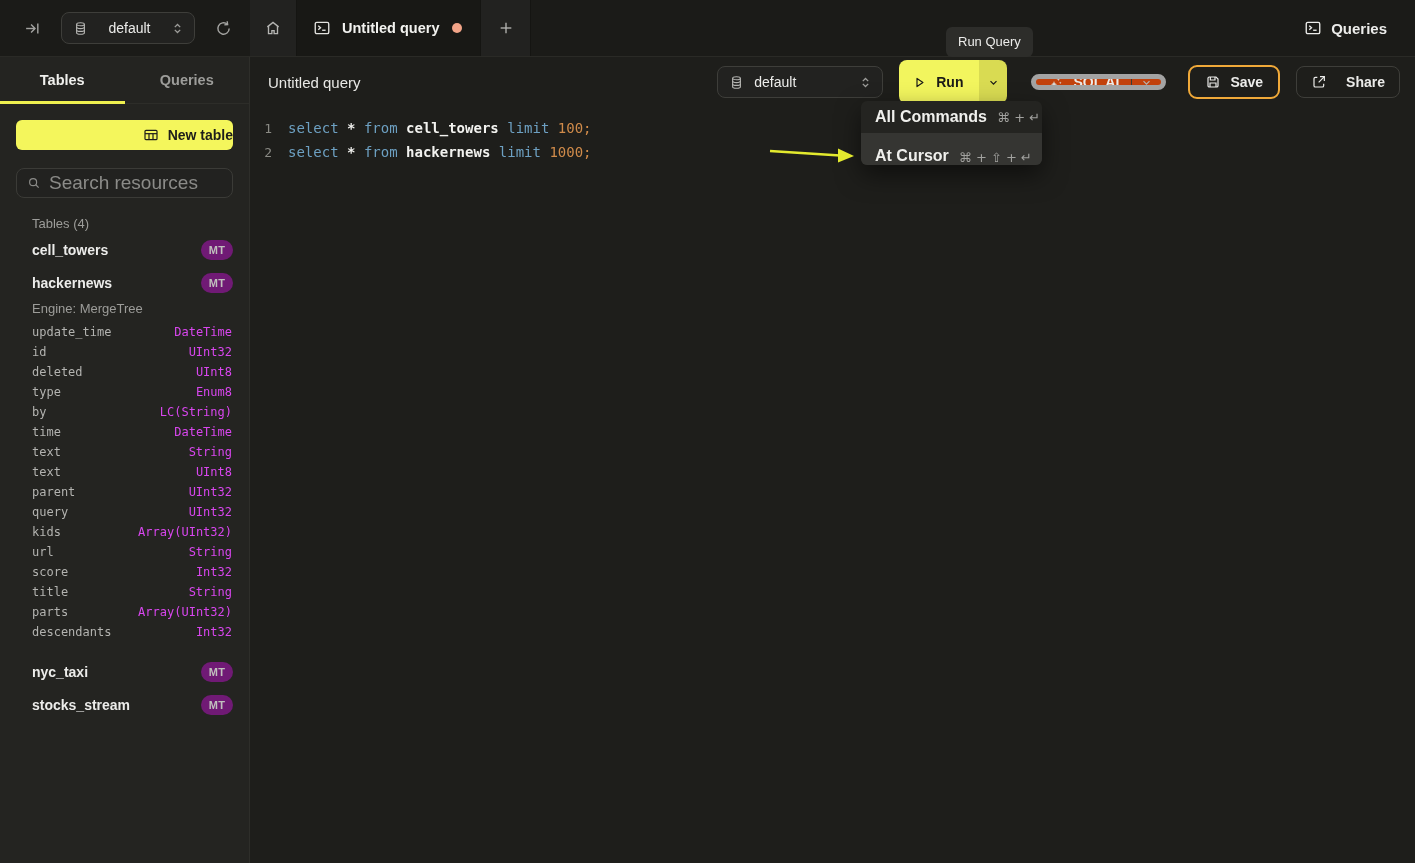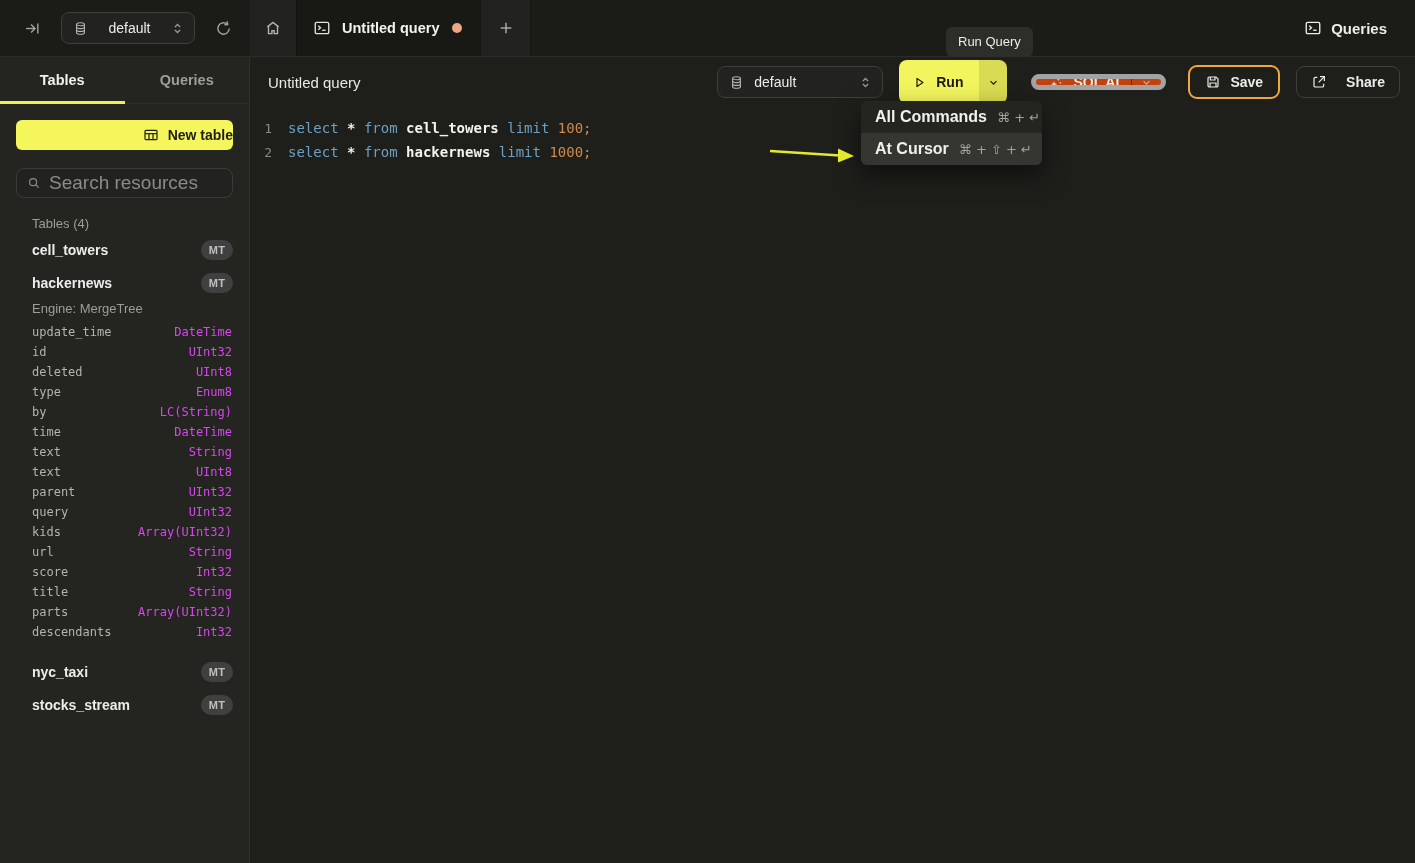--- a/index.html
+++ b/index.html
@@ -66,21 +66,21 @@
   }
   .search-box input::placeholder{ color:#8b8b88; }
   .section-label{ margin:18px 16px 2px 32px; font-size:13px; color:#9d9d9a; flex:none; }
   .tables-list{ flex:1; overflow:hidden; }
   .table-row{
     height:33px; display:flex; align-items:center; justify-content:space-between;
     padding:0 16px 0 32px; cursor:pointer;
   }
   .table-row .t-name{ font-size:14px; font-weight:600; color:#ececea; }
   .mt-badge{
-    width:32px; height:20px; border-radius:10px; background:#404040; color:#c0c0bd;
+    width:32px; height:20px; border-radius:10px; background:#701a75; color:#c0c0bd;
     font-size:11px; font-weight:600; display:flex; align-items:center; justify-content:center;
     letter-spacing:.4px;
   }
   .engine-row{ padding:2px 16px 6px 32px; font-size:13px; color:#9c9c99; }
   .col-row{
     height:20px; display:flex; align-items:center; justify-content:space-between;
     padding:0 17px 0 32px; font-family:"DejaVu Sans Mono","Liberation Mono",monospace; font-size:12px;
   }
   .col-row .c-name{ color:#b3b3b0; }
   .col-row .c-type{ color:#d946ef; }
@@ -128,21 +128,21 @@
     position:absolute; left:861px; top:101px; width:181px; z-index:25;
     background:#242421; border-radius:6px; overflow:hidden;
     box-shadow:0 10px 24px rgba(0,0,0,.5);
   }
   .menu-item{
     height:32px; display:flex; align-items:center; justify-content:space-between;
     padding:0 12px 0 14px; cursor:pointer;
   }
   .menu-item .m-label{ font-size:16px; font-weight:600; color:#f0f0ed; white-space:nowrap; }
   .menu-item .m-keys{ font-size:13px; color:#a2a29f; font-family:"DejaVu Sans",sans-serif; white-space:nowrap; margin-left:10px; }
-  .menu-item.active{ background:#353532; }
+  .menu-item.active{ background:#353532;align-items:flex-end; }
   .arrow-annotation{ position:absolute; left:766px; top:143px; z-index:40; pointer-events:none; }
 </style>
 </head>
 <body>
 
 <div class="screen">
 
   <div class="topbar">
     <div class="topbar-left">
       <button class="icon-btn">

